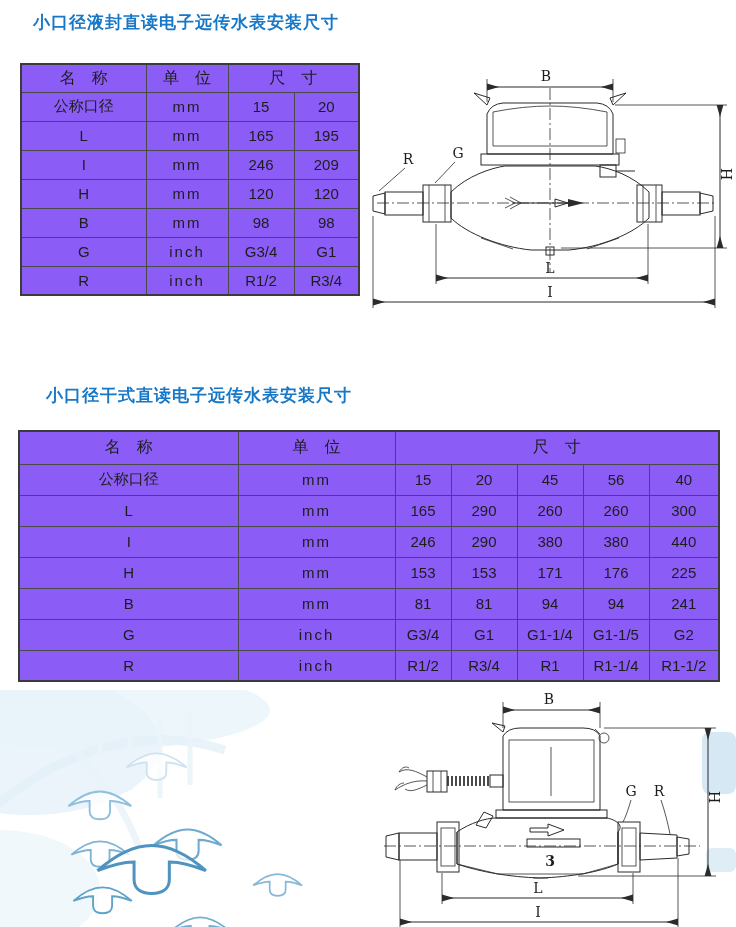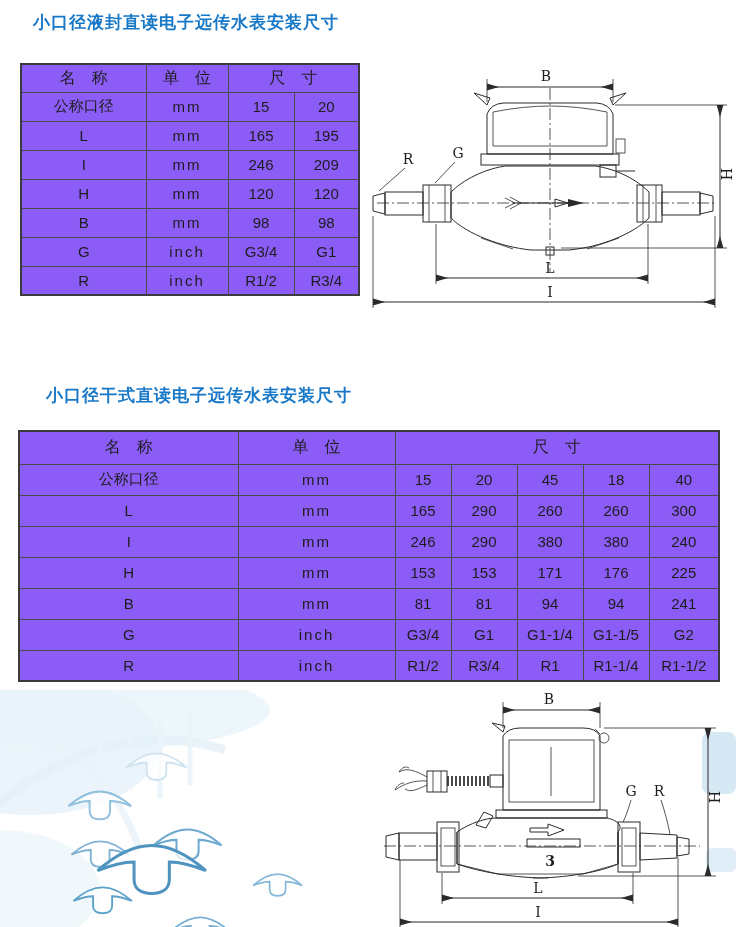--- a/index.html
+++ b/index.html
@@ -226,40 +226,40 @@
     <td>名　称</td>
     <td>单　位</td>
     <td colspan="5">尺　寸</td>
   </tr>
   <tr>
     <td>公称口径</td>
     <td class="unit">mm</td>
     <td>15</td>
     <td>20</td>
     <td>45</td>
-    <td>18</td>
+    <td>56</td>
     <td>40</td>
   </tr>
   <tr>
     <td>L</td>
     <td class="unit">mm</td>
     <td>165</td>
     <td>290</td>
     <td>260</td>
     <td>260</td>
     <td>300</td>
   </tr>
   <tr>
     <td>I</td>
     <td class="unit">mm</td>
     <td>246</td>
     <td>290</td>
     <td>380</td>
     <td>380</td>
-    <td>240</td>
+    <td>440</td>
   </tr>
   <tr>
     <td>H</td>
     <td class="unit">mm</td>
     <td>153</td>
     <td>153</td>
     <td>171</td>
     <td>176</td>
     <td>225</td>
   </tr>

